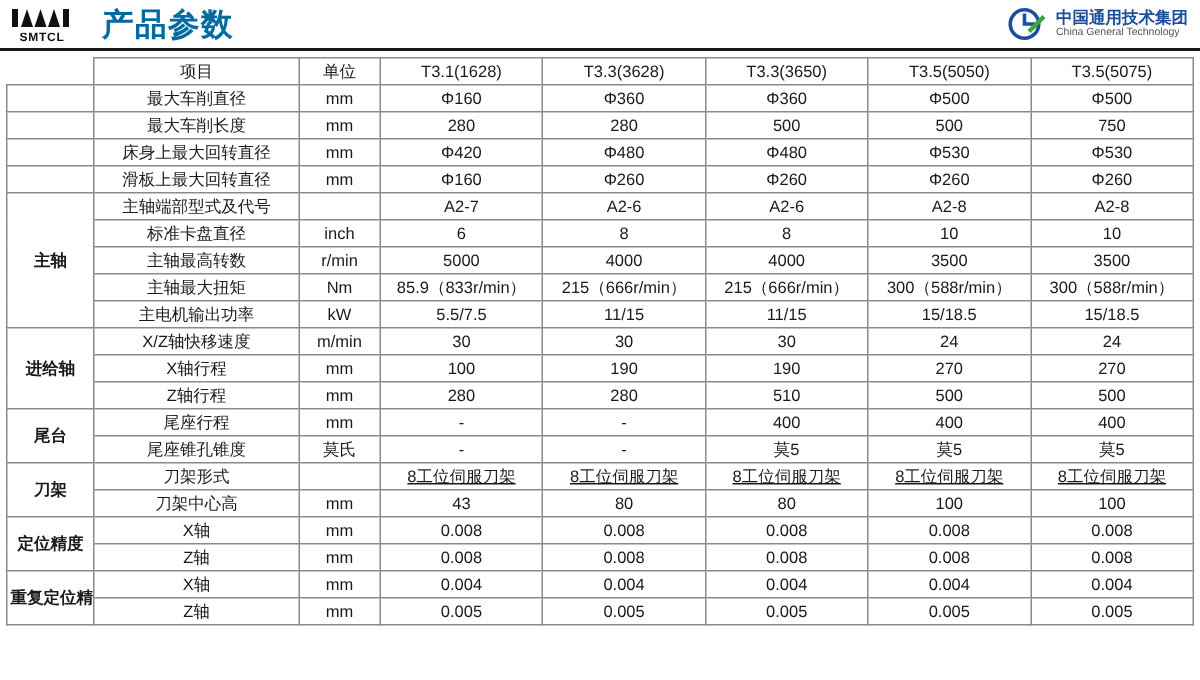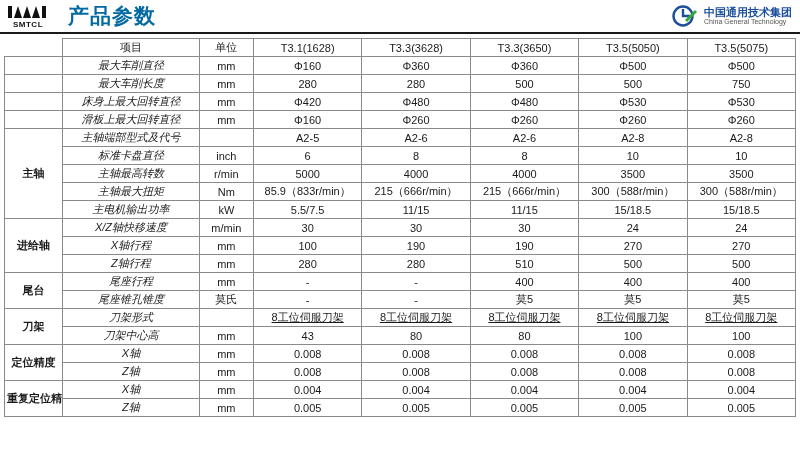--- a/index.html
+++ b/index.html
@@ -110,21 +110,20 @@
   .col-group { width: 58px; }
   .col-item  { width: 136px; }
   .col-unit  { width: 54px; }
   .col-val   { width: 108px; }
   td.group {
     font-weight: bold;
     margin-top: 20px;
   }
   td.item {
     text-align: center;
-    font-style: italic;
   }
   td.tall {
     height: 30px;
   }
   .underline-txt {
     text-decoration: underline;
   }
   .blank-cell { border: none !important; }
 </style>
 </head>
@@ -219,21 +218,21 @@
             <td class="">Φ160</td>
             <td class="">Φ260</td>
             <td class="">Φ260</td>
             <td class="">Φ260</td>
             <td class="">Φ260</td>
           </tr>
           <tr>
             <td class="group" rowspan="5">主轴</td>
             <td class="item tall">主轴端部型式及代号</td>
             <td class="tall"></td>
-            <td class="tall">A2-5</td>
+            <td class="tall">A2-7</td>
             <td class="tall">A2-6</td>
             <td class="tall">A2-6</td>
             <td class="tall">A2-8</td>
             <td class="tall">A2-8</td>
           </tr>
           <tr>
             <td class="item">标准卡盘直径</td>
             <td class="">inch</td>
             <td class="">6</td>
             <td class="">8</td>

